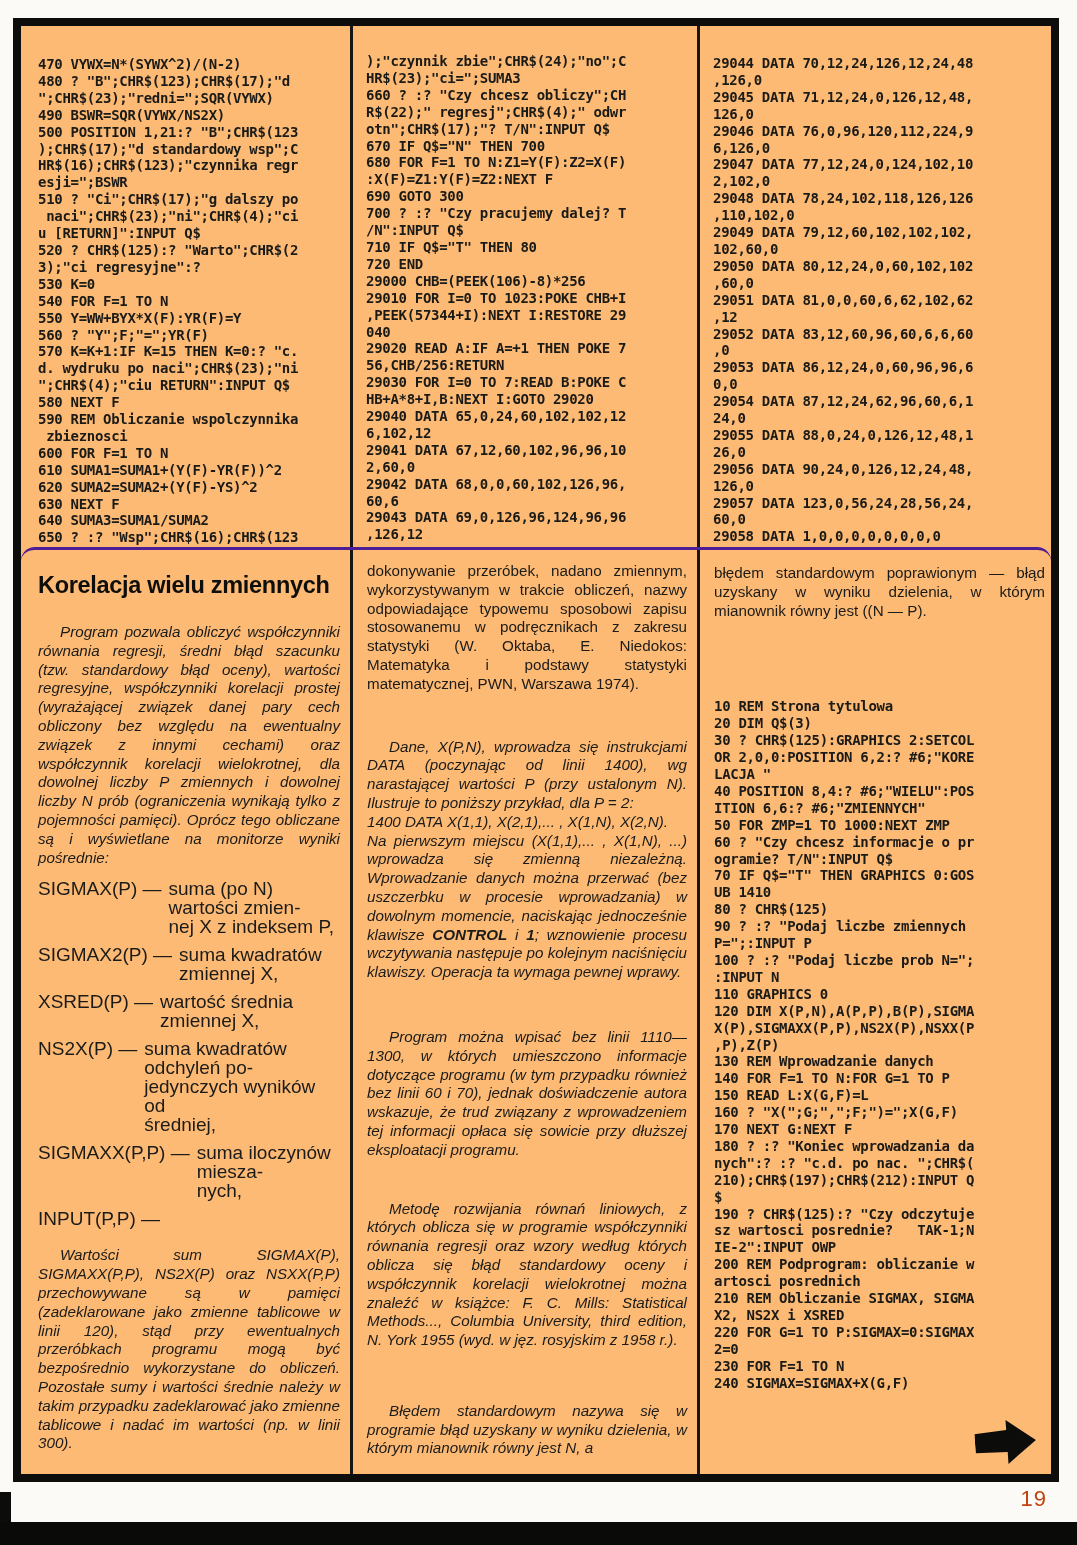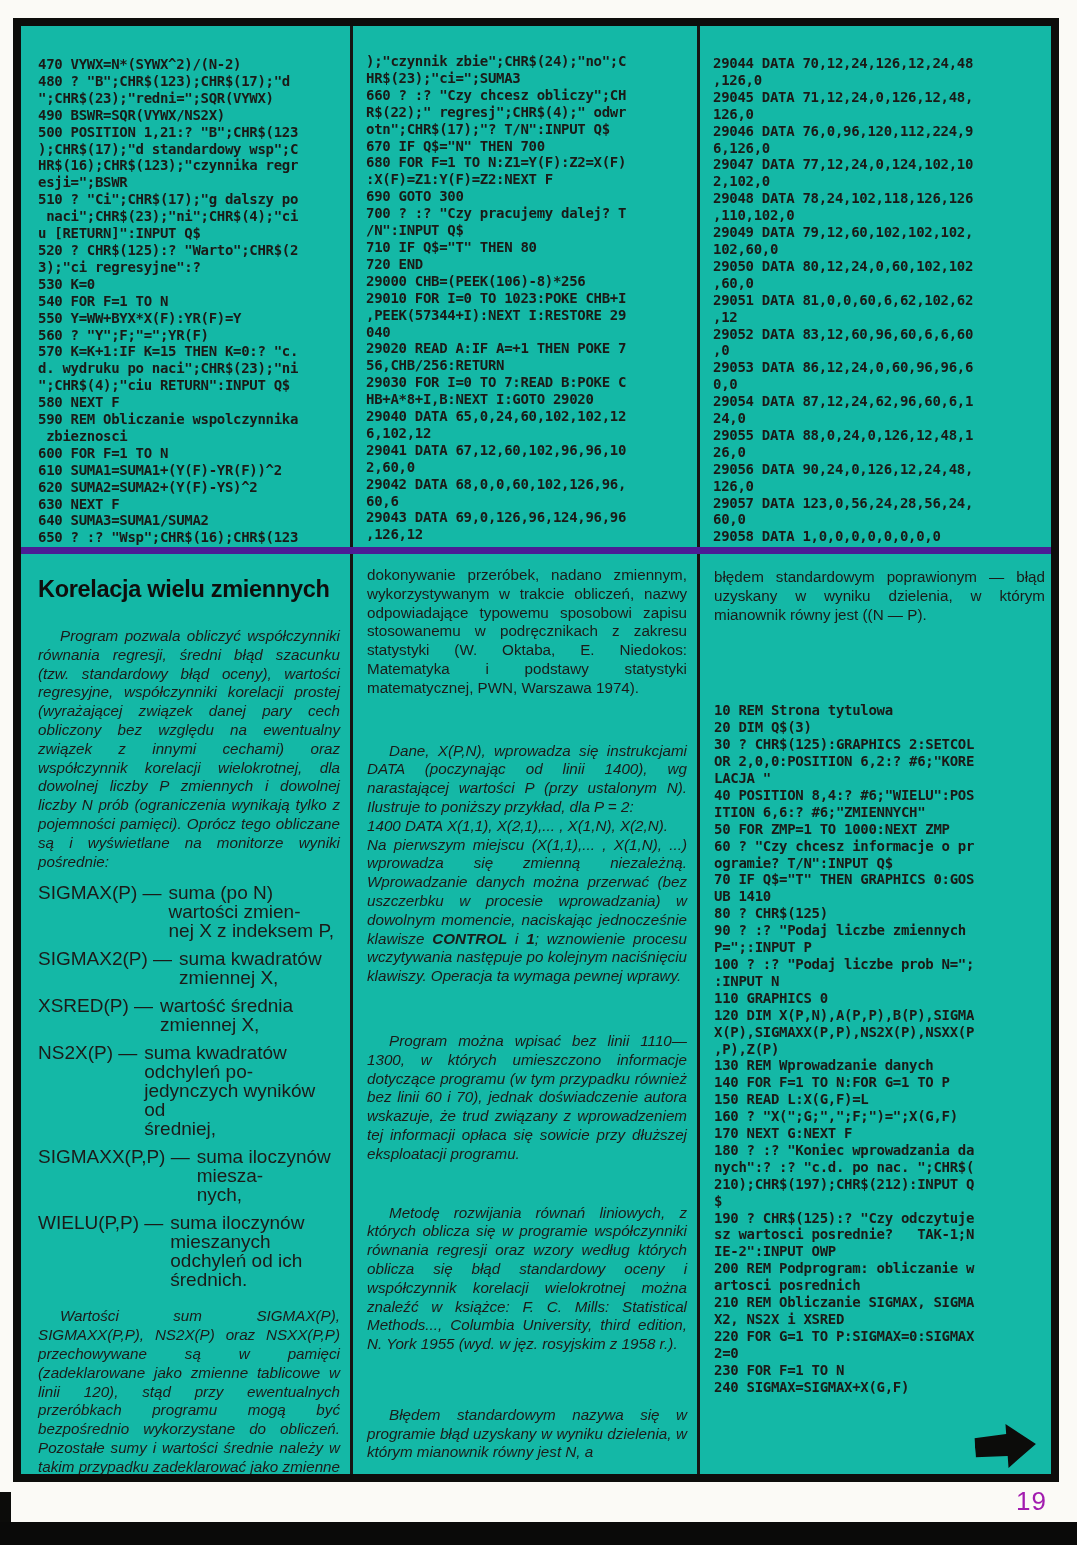--- a/index.html
+++ b/index.html
@@ -7,21 +7,21 @@
   body {
     position:relative;
     background:#fbfaf6;
     font-family:"Liberation Sans", sans-serif;
     overflow:hidden;
   }
   .frame {
     position:absolute; left:13px; top:18px;
     width:1046px; height:1464px;
     border:8px solid #0d0d0b;
-    background:#14b8a6;
+    background:#fdba74;
     overflow:hidden;
   }
   .inner { position:relative; width:100%; height:100%; display:flex; flex-direction:column; }
 
   
   .listing-section { display:flex; height:521px; flex:none; }
   .col1 { width:332px; border-right:3px solid #161614; }
   .col2 { width:347px; border-right:3px solid #161614; }
   .col3 { flex:1; }
   .listing-section .col1 { padding:30px 4px 0 17px; }
@@ -31,21 +31,21 @@
     font-family:"DejaVu Sans Mono", monospace;
     font-weight:700;
     font-size:14px;
     line-height:16.9px;
     white-space:pre;
     color:#1a1a17;
     letter-spacing:-0.3px;
   }
 
   
-  .article-section { display:flex; flex:1; border-top:7px solid #4c1d95; min-height:0; }
+  .article-section { display:flex; flex:1; border-top:3px solid #4c1d95; min-height:0;border-radius:14px; }
   .article-section .col1 { padding:16px 10px 0 17px; }
   .article-section .col2 { padding:12px 10px 16px 14px; }
   .article-section .col3 { padding:14px 6px 0 14px; display:flex; flex-direction:column; }
   .article-title {
     font-size:23.5px; font-weight:700; color:#0e0e0c;
     letter-spacing:-0.3px; margin:6px 0 24px 0;
   }
   .para {
     font-size:15.2px; line-height:18.8px; color:#1b1b19;
     text-align:justify; white-space:pre-line;
@@ -59,21 +59,21 @@
   .mt18 { margin-top:18px; } .mt40 { margin-top:40px; }
   .mt44 { margin-top:44px; } .mt46 { margin-top:46px; } .mt52 { margin-top:52px; }
 
   .right-listing { margin-top:78px; }
   .arrow-wrap { margin-top:26px; align-self:flex-end; margin-right:8px; }
   .arrow-wrap svg { display:block; transform:rotate(-4deg); }
 
   
   .page-number {
     position:absolute; right:30px; top:1486px;
-    font-size:26px; color:#a21caf; letter-spacing:1px;
+    font-size:22px; color:#c2410c; letter-spacing:1px;
   }
   .bottom-bar {
     position:absolute; left:0; bottom:0; width:100%; height:23px;
     background:#0a0a09;
   }
   .edge-blob {
     position:absolute; left:0; top:1492px; width:11px; height:32px;
     background:#0c0c0a;
   }
 </style>
@@ -203,23 +203,21 @@
               <span class="def-desc">suma kwadratów odchyleń po-
 jedynczych wyników od
 średniej,</span>
             </div>
             <div class="def-row">
               <span class="def-term">SIGMAXX(P,P) —</span>
               <span class="def-desc">suma iloczynów miesza-
 nych,</span>
             </div>
             <div class="def-row">
-              <span class="def-term">WIELU(P,P) —</span>
-              <span class="def-desc">suma iloczynów mieszanych
-odchyleń od ich średnich.</span>
+              <span class="def-term">INPUT(P,P) —</span>
             </div>
           </div>
         <p class="para indent mt18">Wartości sum SIGMAX(P), SIGMAXX(P,P), NS2X(P) oraz NSXX(P,P) przechowywane są w pamięci (zadeklarowane jako zmienne tablicowe w linii 120), stąd przy ewentualnych przeróbkach programu mogą być bezpośrednio wykorzystane do obliczeń. Pozostałe sumy i wartości średnie należy w takim przypadku zadeklarować jako zmienne tablicowe i nadać im wartości (np. w linii 300).</p>
 
       </div>
 
       <div class="col2">
         <p class="para">dokonywanie przeróbek, nadano zmiennym, wykorzystywanym w trakcie obliczeń, nazwy odpowiadające typowemu sposobowi zapisu stosowanemu w podręcznikach z zakresu statystyki (W. Oktaba, E. Niedokos: Matematyka i podstawy statystyki matematycznej, PWN, Warszawa 1974).</p>
         <p class="para indent mt44"><span>Dane, X(P,N), wprowadza się instrukcjami DATA (poczynając od linii 1400), wg narastającej wartości P (przy ustalonym N). Ilustruje to poniższy przykład, dla P = 2:
 1400 DATA X(1,1), X(2,1),... , X(1,N), X(2,N).

